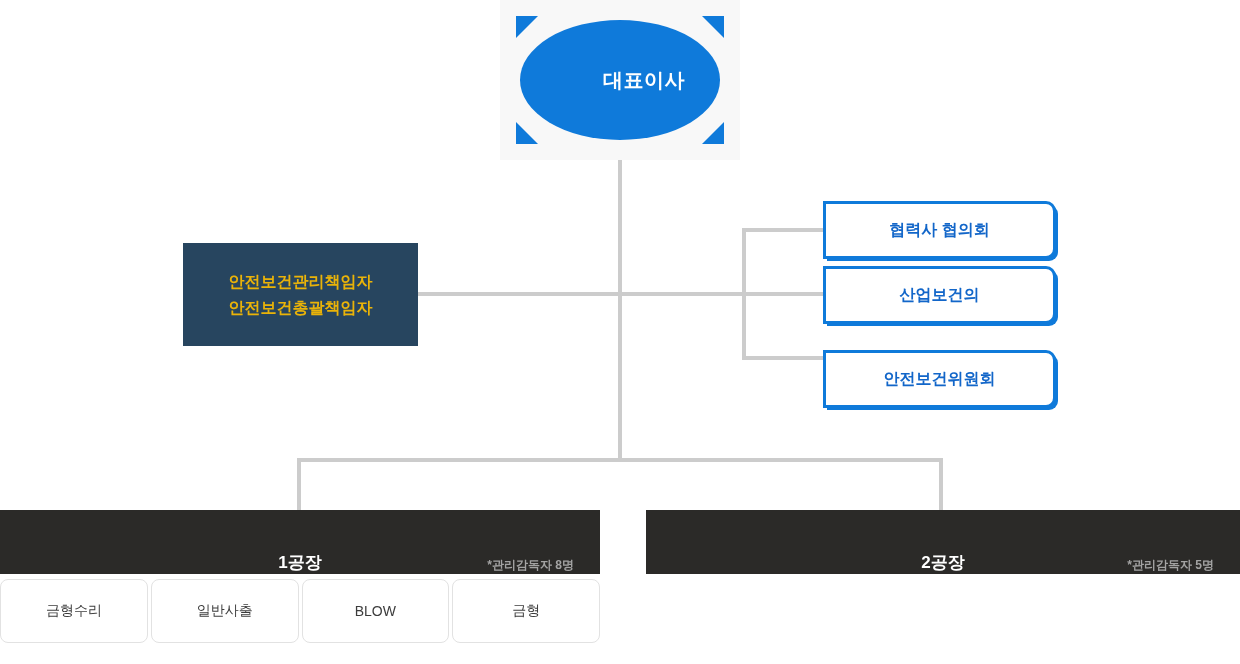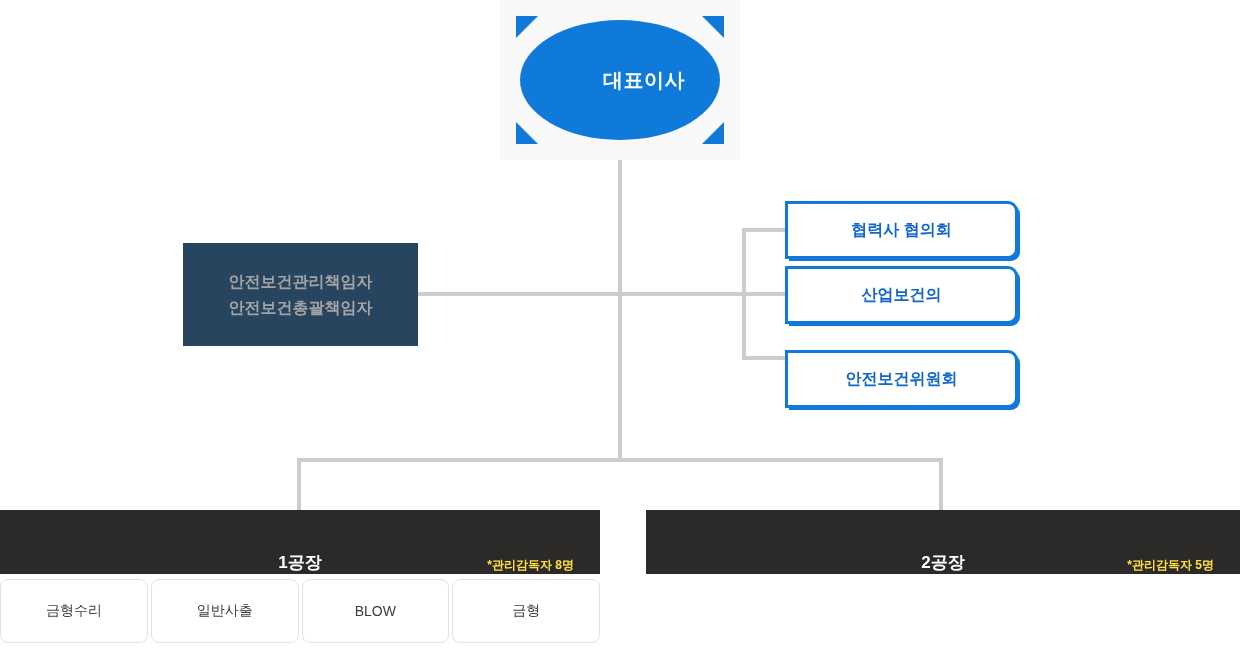--- a/index.html
+++ b/index.html
@@ -62,30 +62,30 @@
     left: 183px; top: 243px;
     width: 235px; height: 103px;
     background: #27455f;
     display: flex;
     flex-direction: column;
     align-items: center;
     justify-content: center;
     gap: 4px;
   }
   .navy-box span {
-    color: #a3a3a3;
+    color: #eab308;
     font-size: 16px;
     font-weight: bold;
     line-height: 1.35;
   }
 
   
   .blue-box {
     position: absolute;
-    left: 785px;
+    left: 823px;
     width: 233px; height: 58px;
     background: #ffffff;
     border: 3px solid #0f7ada;
     border-radius: 0 10px 10px 0;
     box-shadow: 3px 3px 0 -1px #0f7ada;
     display: flex;
     align-items: center;
     justify-content: center;
   }
   .blue-box span {
@@ -111,21 +111,21 @@
     justify-content: center;
   }
   .factory-title {
     color: #ffffff;
     font-size: 17px;
     font-weight: bold;
   }
   .factory-note {
     position: absolute;
     right: 26px;
-    color: #fde047;
+    color: #a3a3a3;
     font-size: 12px;
     font-weight: bold;
     margin-top: 8px;
   }
   .dept-row {
     display: flex;
     gap: 3px;
     margin-top: 5px;
   }
   .dept-box {

